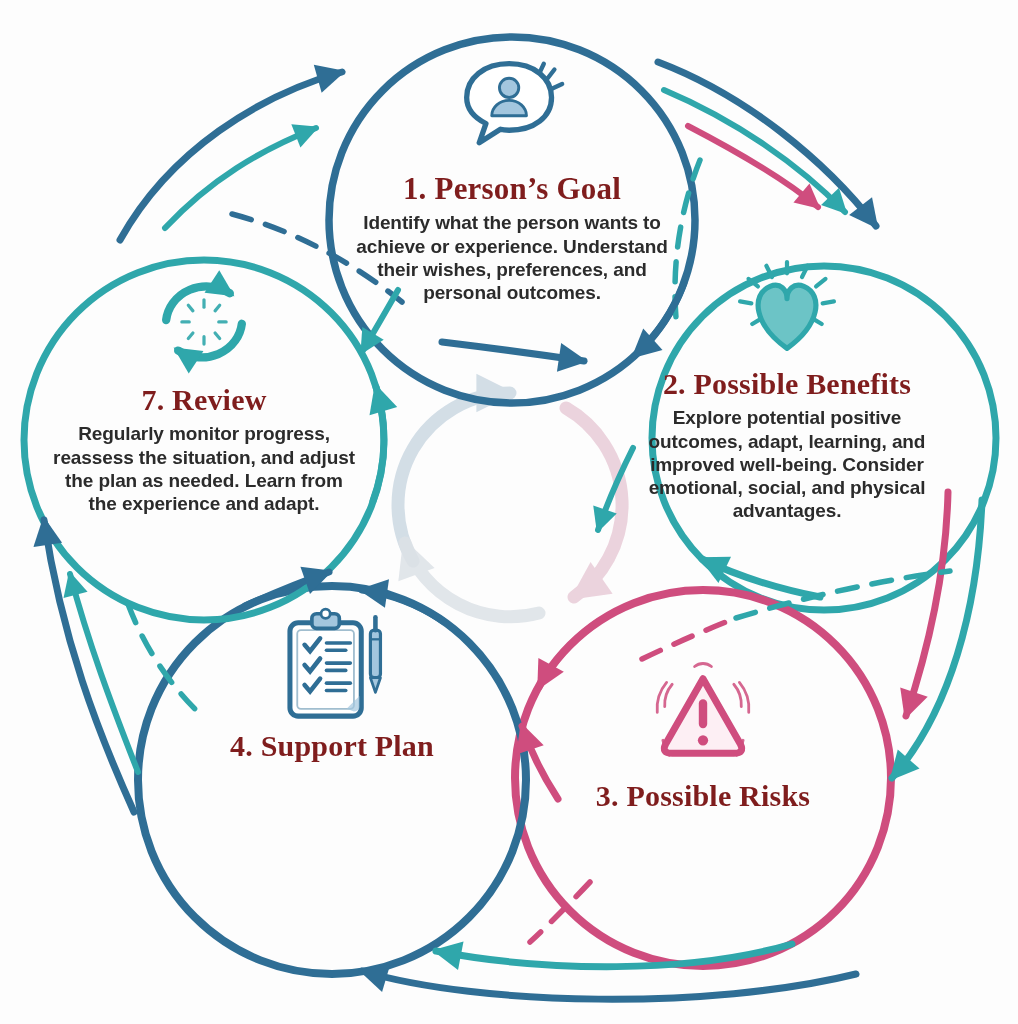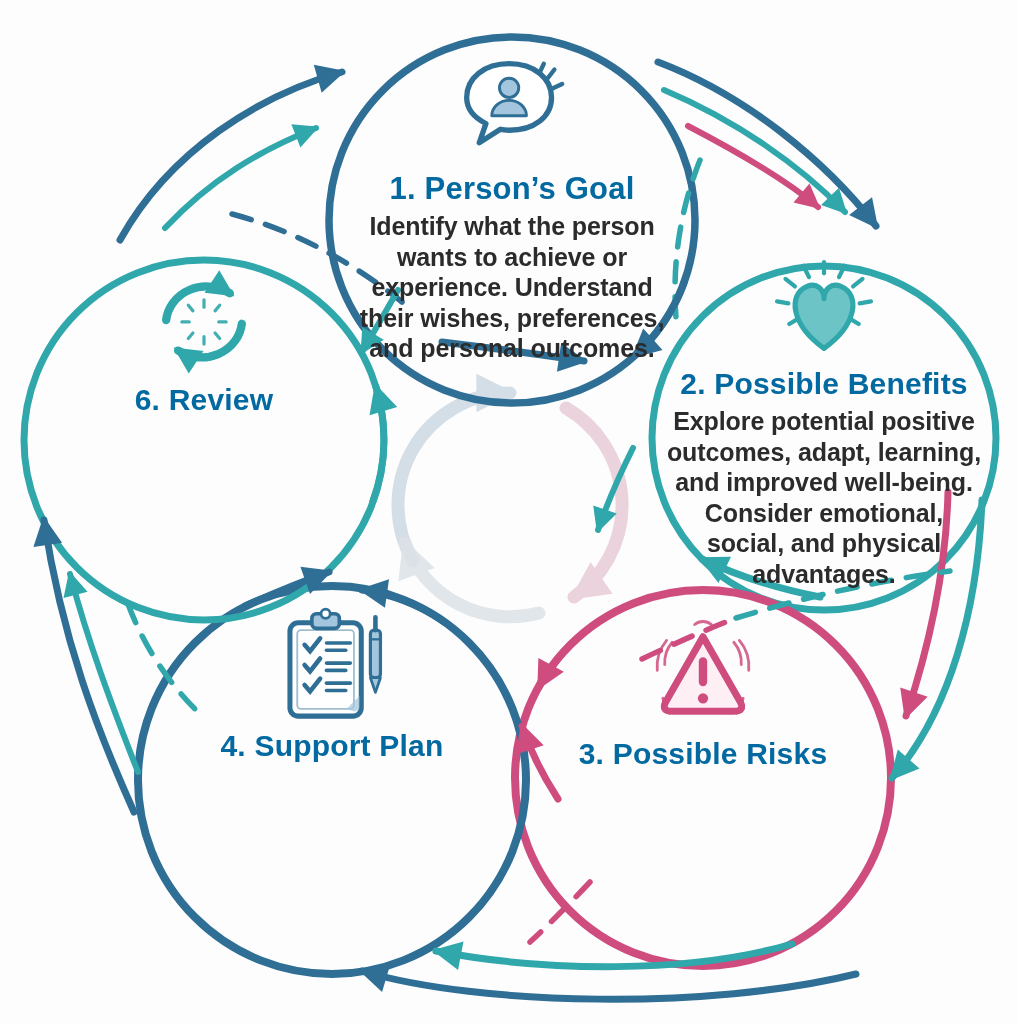--- a/index.html
+++ b/index.html
@@ -31,24 +31,24 @@
   .carc{fill:none;stroke-width:13;stroke-linecap:round;opacity:.85;}
 
   
   .node{
     position:absolute;display:flex;flex-direction:column;align-items:center;
     text-align:center;color:var(--text,#222);
   }
   .node .icon{flex:0 0 auto;line-height:0;}
   .node h2{
     margin:8px 0 6px;font-weight:bold;font-size:30px;line-height:1.08;
-    color:#0369a1;letter-spacing:.2px;
+    color:#7f1d1d;letter-spacing:.2px;font-family:Liberation Serif, serif;
   }
   .node p{
-    margin:0;font-weight:bold;font-size:25px;line-height:1.22;
+    margin:0;font-weight:bold;font-size:19px;line-height:1.22;
     color:#2b2b2b;letter-spacing:-.1px;
   }
 </style>
 </head>
 <body>
 
 <div class="canvas">
 
   <svg class="art" viewBox="0 0 1018 1024" aria-hidden="true">
     <defs>
@@ -140,42 +140,42 @@
         </g>
         <path d="M62,8 C36,8 18,23 18,43 C18,55 26,64 38,70 L31,90 L53,76 C56,77 59,77 62,77 C88,77 106,63 106,43 C106,23 88,8 62,8 Z" fill="#ffffff" class="s-blue" stroke-width="5.5" stroke-linejoin="round"></path>
         <circle cx="62" cy="33" r="10" class="s-blue" fill="var(--blue-fill)" stroke-width="3"></circle>
         <path d="M44,62 a18,16 0 0 1 36,0 z" class="s-blue" fill="var(--blue-fill)" stroke-width="3" stroke-linejoin="round"></path>
       </svg>
     </span>
     <h2 style="font-size:31px;">1. Person’s Goal</h2>
     <p style="width:322px;">Identify what the person wants to achieve or experience. Understand their wishes, preferences, and personal outcomes.</p>
   </div>
 
-  <div class="node" style="left:664px;top:256px;width:320px;">
+  <div class="node" style="left:627px;top:256px;width:320px;">
     <span class="icon">
       <svg width="122" height="104" viewBox="0 0 130 110">
         <g class="s-teal" stroke-width="4.5" stroke-linecap="round" fill="none">
           <path d="M65,6 L65,18"></path>
           <path d="M43,10 L49,22"></path>
           <path d="M87,10 L81,22"></path>
           <path d="M24,24 L34,32"></path>
           <path d="M106,24 L96,32"></path>
           <path d="M15,48 L27,50"></path>
           <path d="M115,48 L103,50"></path>
           <path d="M28,72 L38,66"></path>
           <path d="M102,72 L92,66"></path>
         </g>
         <path d="M65,98 C30,73 26,41 47,32 C58,27.5 65,36 65,45 C65,36 72,27.5 83,32 C104,41 100,73 65,98 Z" fill="var(--teal-fill)" class="s-teal" stroke-width="5.5" stroke-linejoin="round"></path>
       </svg>
     </span>
     <h2>2. Possible Benefits</h2>
     <p style="width:316px;">Explore potential positive outcomes, adapt, learning, and improved well-being. Consider emotional, social, and physical advantages.</p>
   </div>
 
-  <div class="node" style="left:527px;top:618px;width:352px;">
+  <div class="node" style="left:527px;top:660px;width:352px;">
     <span class="icon">
       <svg width="140" height="112" viewBox="0 0 150 120">
         <g class="s-pink" stroke-width="3" stroke-linecap="round" fill="none" opacity=".85">
           <path d="M34,50 a34,34 0 0 1 8,-24"></path>
           <path d="M26,56 a44,44 0 0 1 10,-32"></path>
           <path d="M116,50 a34,34 0 0 0 -8,-24"></path>
           <path d="M124,56 a44,44 0 0 0 -10,-32"></path>
           <path d="M66,7 a14,14 0 0 1 18,0"></path>
           <path d="M32,86 a44,44 0 0 0 7,16"></path>
           <path d="M118,86 a44,44 0 0 1 -7,16"></path>
@@ -237,16 +237,17 @@
           <path d="M82,42 L77,48"></path>
           <path d="M89,60 L81,60"></path>
           <path d="M82,78 L77,72"></path>
           <path d="M65,84 L65,76"></path>
           <path d="M48,78 L53,72"></path>
           <path d="M41,60 L49,60"></path>
           <path d="M48,42 L53,48"></path>
         </g>
       </svg>
     </span>
-    <h2>6. Review</h2>
+    <h2>7. Review</h2>
+    <p style="width:308px;">Regularly monitor progress, reassess the situation, and adjust the plan as needed. Learn from the experience and adapt.</p>
   </div>
 
 </div>
 
 </body></html>

